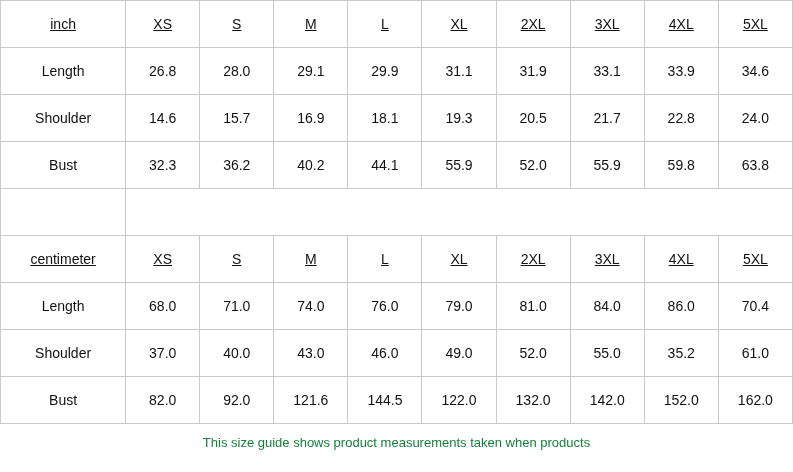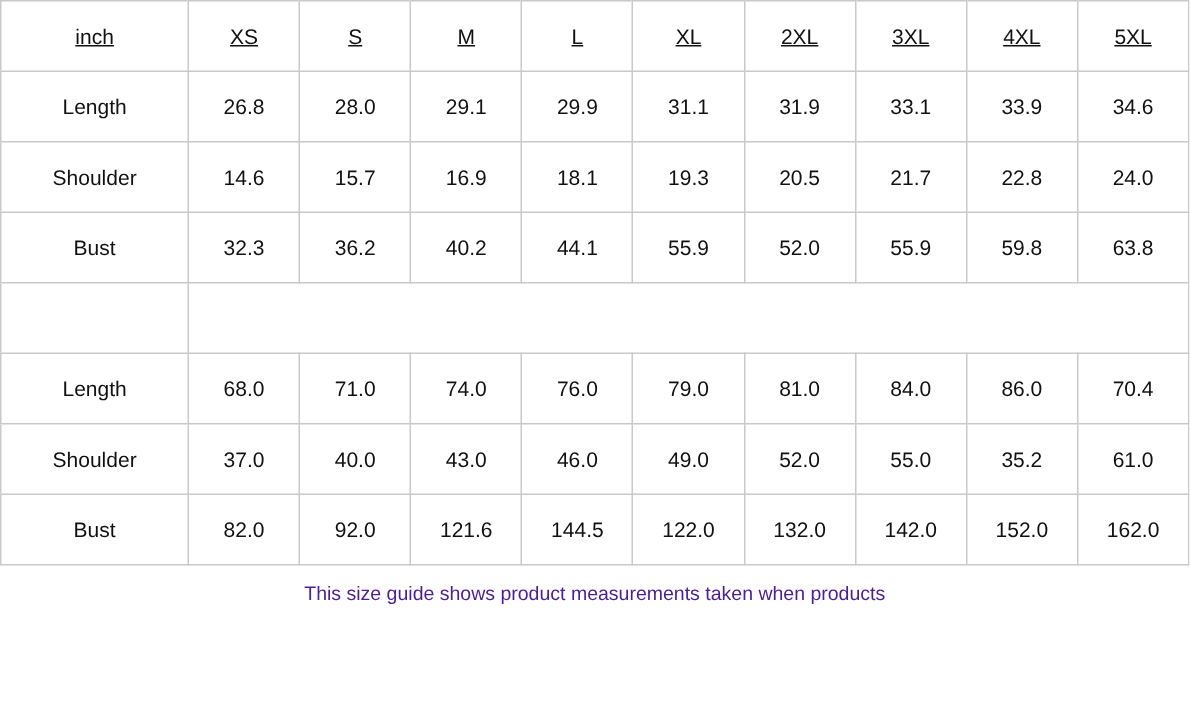--- a/index.html
+++ b/index.html
@@ -58,21 +58,21 @@
   tr.spacer-row td.spacer-blank-left {
     background: #ffffff;
   }
   .note {
     width: 793px;
     box-sizing: border-box;
     padding-top: 9px;
     text-align: center;
     font-size: 13px;
     line-height: 19px;
-    color: #4c1d95;
+    color: #15803d;
   }
   .note-line {
     display: block;
   }
 </style>
 </head>
 <body>
 
 <div id="size-guide">
 
@@ -139,20 +139,32 @@
         <td>59.8</td>
         <td>63.8</td>
       </tr>
 
       <tr class="spacer-row">
         <td class="spacer-blank-left"></td>
         <td colspan="9"></td>
       </tr>
 
       <tr>
+        <td class="head-cell">centimeter</td>
+        <td class="head-cell">XS</td>
+        <td class="head-cell">S</td>
+        <td class="head-cell">M</td>
+        <td class="head-cell">L</td>
+        <td class="head-cell">XL</td>
+        <td class="head-cell">2XL</td>
+        <td class="head-cell">3XL</td>
+        <td class="head-cell">4XL</td>
+        <td class="head-cell">5XL</td>
+      </tr>
+      <tr>
         <td class="row-label">Length</td>
         <td>68.0</td>
         <td>71.0</td>
         <td>74.0</td>
         <td>76.0</td>
         <td>79.0</td>
         <td>81.0</td>
         <td>84.0</td>
         <td>86.0</td>
         <td>70.4</td>

